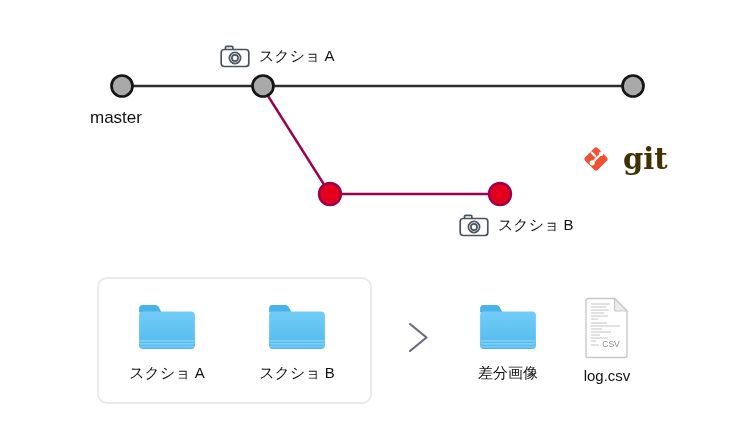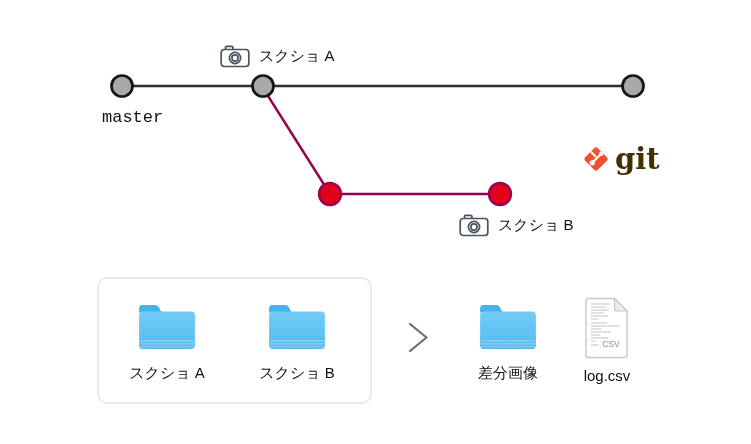--- a/index.html
+++ b/index.html
@@ -8,31 +8,31 @@
     font-family:"Liberation Sans","DejaVu Sans",sans-serif;color:var(--label-text,#111);
   }
   svg{display:block;}
   .graph{position:absolute;left:0;top:0;}
   .m-line{stroke:var(--master-line);stroke-width:2.6;}
   .b-line{stroke:var(--branch-line);stroke-width:2.4;}
   .m-node{fill:var(--master-node-fill);stroke:var(--master-node-stroke);stroke-width:2.7;}
   .b-node{fill:var(--branch-node-fill);stroke:var(--branch-node-stroke);stroke-width:2.4;}
 
   .lbl{position:absolute;font-size:17px;white-space:nowrap;}
-  .master{left:102px;top:108px;color:var(--label-text);font-family:Liberation Mono, monospace;}
+  .master{left:90px;top:108px;color:var(--label-text);}
   .refactor{left:285px;top:213px;width:76px;text-align:center;color:var(--refactor-text);}
 
   .annot{position:absolute;display:flex;align-items:center;gap:9px;white-space:nowrap;}
   .annot span{font-size:15px;color:var(--label-text);}
   .annot-a{left:220px;top:45px;}
   .annot-b{left:459px;top:214px;}
   .camera{width:30px;height:23px;}
   .camera .ln{fill:none;stroke:var(--camera-icon);stroke-width:1.7;}
 
-  .gitlogo{position:absolute;left:580px;top:142px;display:flex;align-items:center;gap:3px;height:34px;}
+  .gitlogo{position:absolute;left:580px;top:142px;display:flex;align-items:center;gap:11px;height:34px;}
   .gitword{font-family:"DejaVu Serif","Liberation Serif",serif;font-weight:bold;
            font-size:29px;color:var(--git-wordmark);line-height:32px;}
   .git-diamond{fill:var(--git-orange);}
   .git-glyph{stroke:#fff;stroke-width:2.1;stroke-linecap:round;fill:none;}
   .git-dot{fill:#fff;}
 
   .inputbox{position:absolute;left:97px;top:277px;width:271px;height:123px;
             border:2px solid var(--box-border);border-radius:10px;background:#fff;}
 
   .item{position:absolute;display:flex;flex-direction:column;align-items:center;}

